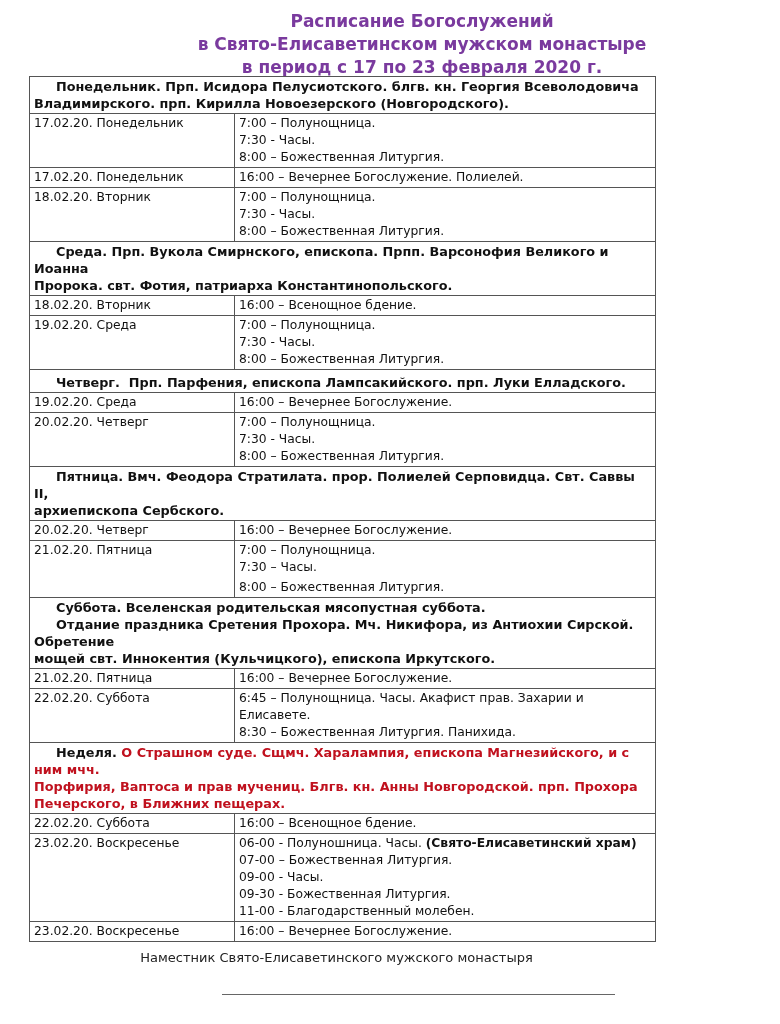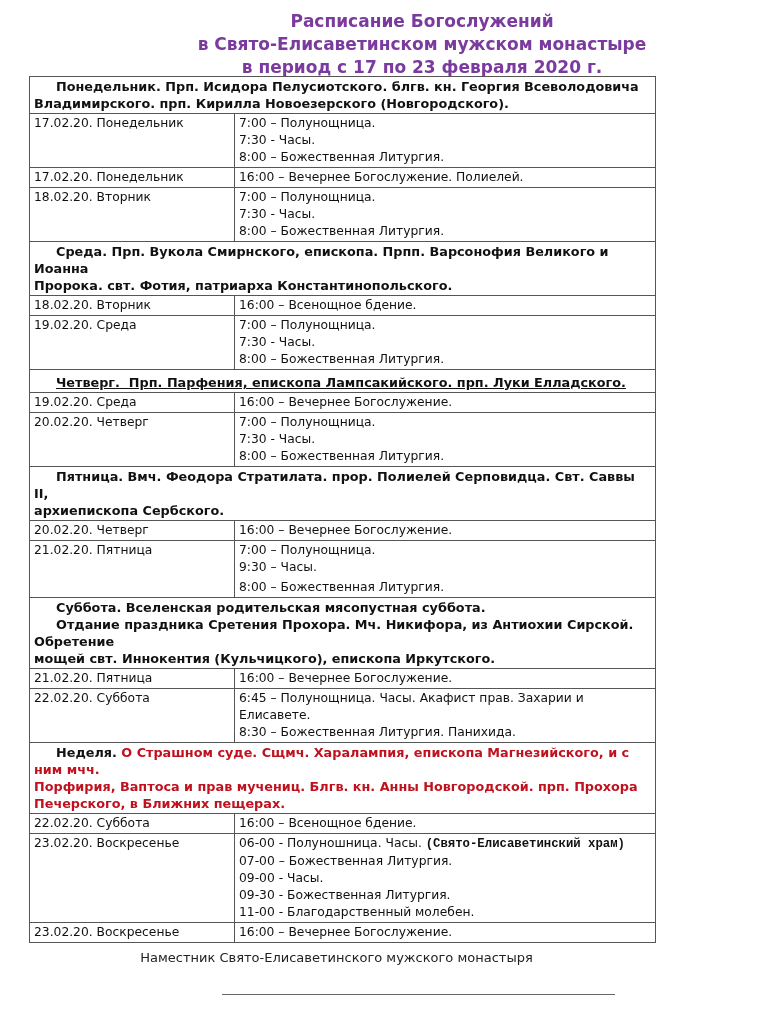--- a/index.html
+++ b/index.html
@@ -11,21 +11,21 @@
   .t2 { top:33px; left:32px; }
   .t3 { top:56px; left:32px; }
   table.sched { position:absolute; left:29px; top:76px; width:627px;
                 border-collapse:collapse; font-size:12.3px; }
   table.sched td { border:1px solid #555; padding:1px 4px; vertical-align:top; line-height:17px; }
   td.head { font-weight:bold; font-size:12.8px; padding:2px 3px; background:#fff; }
   td.head .ind { display:inline-block; width:22px; }
   td.date { width:196px; }
   .red { color:#c0111e; }
   .line { display:block; }
-  .bold { font-weight:bold;font-family:Liberation Mono, monospace; }
+  .bold { font-weight:bold; }
   .footer { position:absolute; left:0; width:621px; top:950px; text-align:center;
             font-size:13px; color:#222; padding-left:52px; box-sizing:border-box;}
   .sigline { position:absolute; left:222px; top:994px; width:393px; height:0;
              border-top:1.5px solid #666; }
 </style>
 </head>
 <body>
 
 <div class="title t1">Расписание Богослужений</div>
 <div class="title t2">в Свято-Елисаветинском мужском монастыре</div>
@@ -79,21 +79,21 @@
     <tr>
       <td class="date">19.02.20. Среда</td>
       <td>
         <span class="line">7:00 – Полунощница.</span>
         <span class="line">7:30 - Часы.</span>
         <span class="line">8:00 – Божественная Литургия.</span>
       </td>
     </tr>
 
     <tr>
-      <td class="head" colspan="2" style="padding-top:4px;text-decoration:underline;">
+      <td class="head" colspan="2" style="padding-top:4px;">
         <span class="ind"></span><span>Четверг.</span><span style="white-space:pre;">  Прп. Парфения, епископа Лампсакийского. прп. Луки Елладского.</span>
       </td>
     </tr>
     <tr>
       <td class="date">19.02.20. Среда</td>
       <td>
           <span class="line">16:00 – Вечернее Богослужение.</span>
         </td>
     </tr>
     <tr>
@@ -114,21 +114,21 @@
     <tr>
       <td class="date">20.02.20. Четверг</td>
       <td>
           <span class="line">16:00 – Вечернее Богослужение.</span>
         </td>
     </tr>
     <tr>
       <td class="date">21.02.20. Пятница</td>
       <td>
         <span class="line">7:00 – Полунощница.</span>
-        <span class="line">9:30 – Часы.</span>
+        <span class="line">7:30 – Часы.</span>
         <span class="line" style="margin-top:3px;">8:00 – Божественная Литургия.</span>
       </td>
     </tr>
 
     <tr>
       <td class="head" colspan="2">
         <span class="ind"></span><span>Суббота.</span><span> Вселенская родительская мясопустная суббота.</span><br>
         <span class="ind"></span><span>Отдание праздника Сретения Прохора. Мч. Никифора, из Антиохии Сирской. Обретение</span><br>
         <span>мощей свт. Иннокентия (Кульчицкого), епископа Иркутского.</span>
       </td>

